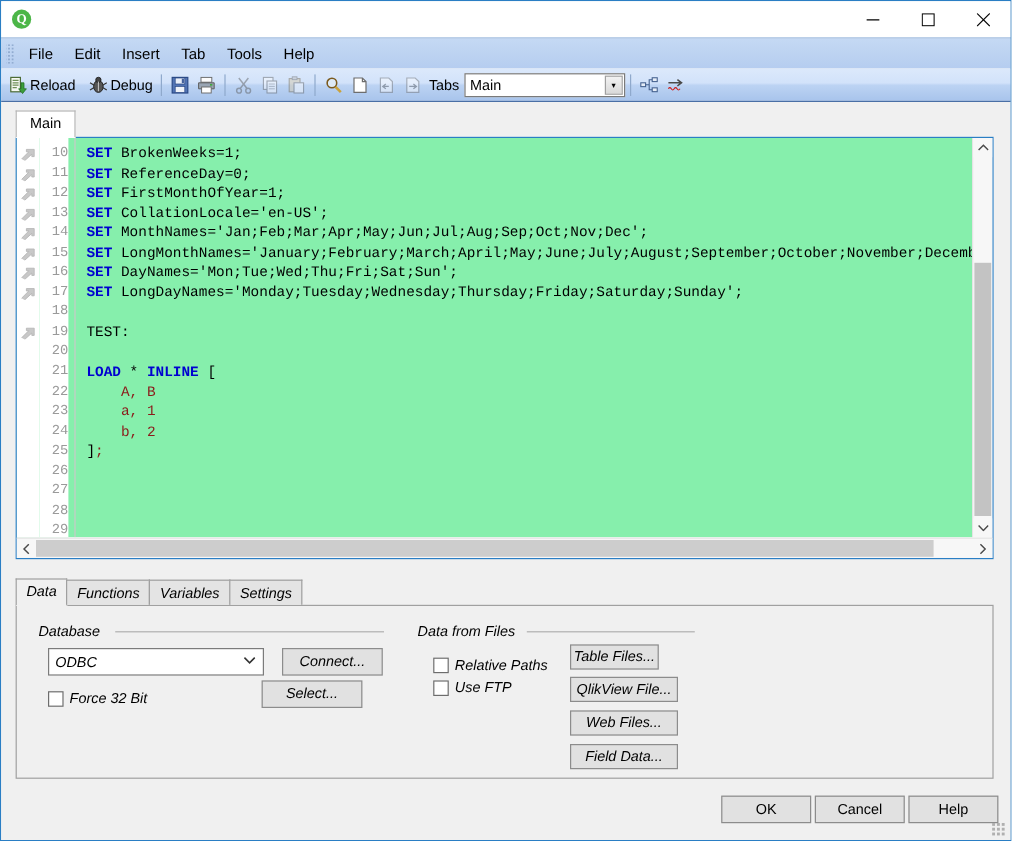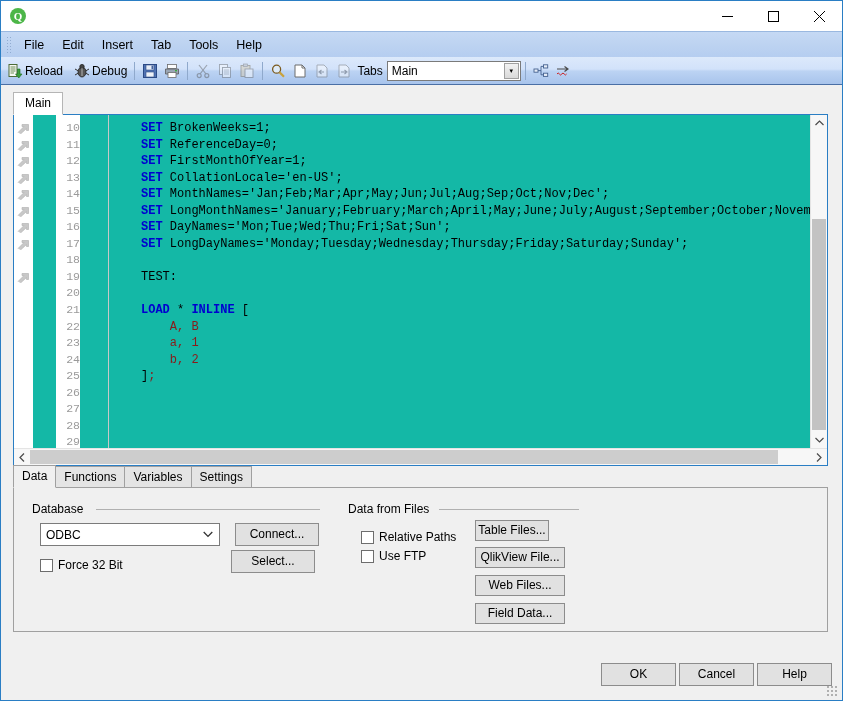--- a/index.html
+++ b/index.html
@@ -191,22 +191,21 @@
   .editor-inner {
     flex: 1 1 auto;
     display: flex;
     overflow: hidden;
     position: relative;
   }
   .code-area {
     flex: 1 1 auto;
     display: flex;
     overflow: hidden;
-    background: #14b8a6;
-    gap: 23px;
+    background: #86efac;
   }
   .gutter-marks {
     width: 19px;
     flex: none;
     background: #ffffff;
     padding-top: 5px;
   }
   .gutter-nums {
     width: 24px;
     flex: none;
@@ -284,23 +283,24 @@
   .hsb-track { flex: 1 1 auto; height: 16px; position: relative; }
   .hsb-thumb {
     position: absolute;
     left: 0; top: 1px; bottom: 1px;
     width: 748px;
     background: #cdcdcd;
   }
 
   
   .lower {
-    margin: 1px 14px 0 12px;
+    margin: 18px 14px 0 12px;
     flex: 1 1 auto;
     position: relative;
+    font-style: italic;
   }
   .lower-tabs {
     display: flex;
     align-items: flex-end;
     height: 20px;
     position: relative;
     z-index: 3;
   }
   .ltab {
     padding: 3px 8px 3px 8px;
@@ -707,21 +707,21 @@
               </svg>
           </span>
         </div>
 
         <div class="chk" style="left:26px; top:70px;">
           <span class="box"></span>
           <span>Force 32 Bit</span>
         </div>
 
         <div class="wbtn" style="left:221px; top:35px; width:84px; height:23px; line-height:21px;">Connect...</div>
-        <div class="wbtn" style="left:217px; top:62px; width:84px; height:23px; line-height:21px;">Select...</div>
+        <div class="wbtn" style="left:204px; top:62px; width:84px; height:23px; line-height:21px;">Select...</div>
 
         <div class="grp-label" style="left:330px; top:14px;">Data from Files</div>
         <div class="grp-line" style="left:425px; top:21px; width:140px;"></div>
 
         <div class="chk" style="left:347px; top:42px;">
           <span class="box"></span>
           <span>Relative Paths</span>
         </div>
         <div class="chk" style="left:347px; top:61px;">
           <span class="box"></span>

